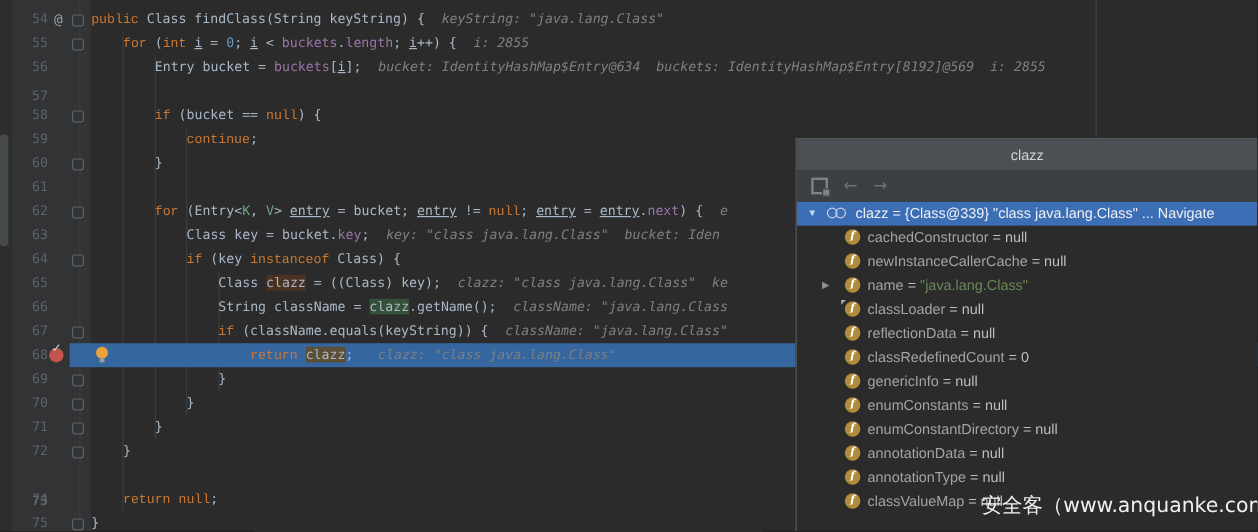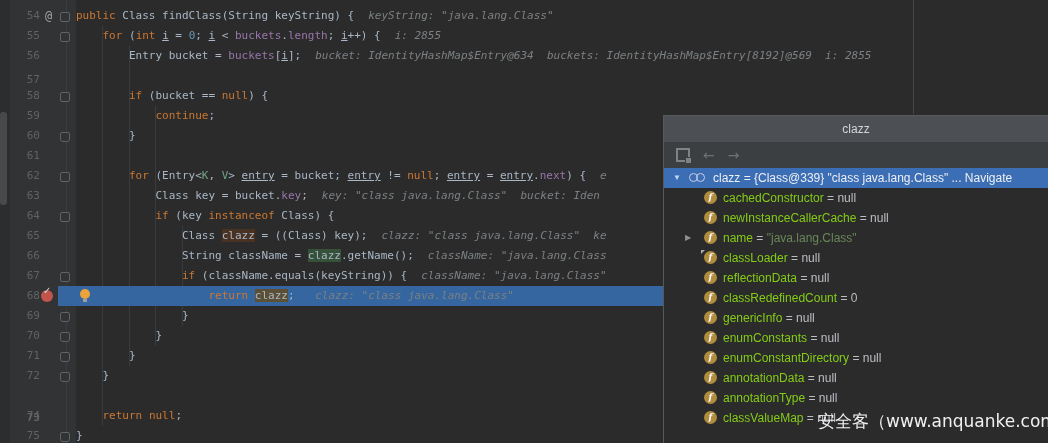--- a/index.html
+++ b/index.html
@@ -19,21 +19,21 @@
   .lnum{position:absolute;left:10px;top:0;width:30px;text-align:right;color:#606366;font-size:11px;line-height:20px;}
   .gut-at{position:absolute;left:45px;top:0;color:#9DA0A4;font-size:12px;line-height:20px;}
   .bp{position:absolute;left:41px;top:4px;width:12px;height:12px;border-radius:50%;background:#C1554D;}
   .bp .chk{position:absolute;left:2px;top:-5px;color:#CDD2D6;font-size:10px;line-height:12px;font-family:"DejaVu Sans",sans-serif;}
   .fold{position:absolute;left:60px;top:6px;width:8px;height:8px;border:1px solid #5F6366;border-radius:2px;background:#313335;}
   .fold.close{border-radius:2px 2px 3px 3px;}
   .bulb{position:absolute;left:80px;top:3px;width:10px;height:10px;border-radius:50%;background:#ECA33B;}
   .bulb::after{content:"";position:absolute;left:3px;top:10px;width:4px;height:3px;background:#9B9DA0;}
   .codeline{position:absolute;left:76px;top:0;margin:0;font-size:11px;line-height:20px;white-space:pre;}
 
-  .t-kw{color:#CC7832;}
+  .t-kw{color:#CC7832;font-family:Liberation Mono, monospace;}
   .t-pl{color:#A9B7C6;}
   .t-fd{color:#9876AA;}
   .t-num{color:#6897BB;}
   .t-tp{color:#6FA583;}
   .t-u{color:#A9B7C6;text-decoration:underline;}
   .b-w{background:#4A3223;}
   .b-r{background:#36513A;}
   .b-d{background:#5B4F35;}
   .hint{color:#7C8084;font-style:italic;margin-left:14px;}
 
@@ -52,21 +52,21 @@
   .prow-caret{position:absolute;left:9px;top:0;font-size:8px;color:#C2D8F2;}
   .glasses{position:absolute;left:25px;top:5px;display:flex;}
   .glasses i{width:7px;height:7px;border:1.5px solid #C9CDE6;border-radius:50%;display:block;}
   .glasses i+i{margin-left:-2px;}
   .sel-text{position:absolute;left:49px;color:#EEF0F2;}
   .f-caret{position:absolute;left:21px;top:0;font-size:8px;color:#8C9093;}
   .ficon{position:absolute;left:40px;top:3px;width:13px;height:13px;border-radius:50%;background:#B08C3D;
          color:#FFFFFF;font:italic bold 9px "DejaVu Serif",serif;text-align:center;line-height:13px;}
   .fmark{position:absolute;left:37px;top:2px;width:0;height:0;border-left:4px solid #A8ADB3;border-bottom:4px solid transparent;}
   .ftext{position:absolute;left:59px;}
-  .fname{color:#84cc16;}
+  .fname{color:#a3a3a3;}
   .feq{color:#BCBEC4;}
   .fval{color:#BCBEC4;}
   .fval.str{color:#6A8759;}
 
   
   #watermark{position:absolute;left:818px;top:410px;color:#F0F0F0;font-size:17px;
              font-family:"DejaVu Sans",sans-serif;z-index:30;white-space:nowrap;}
 </style>
 </head>
 <body>

